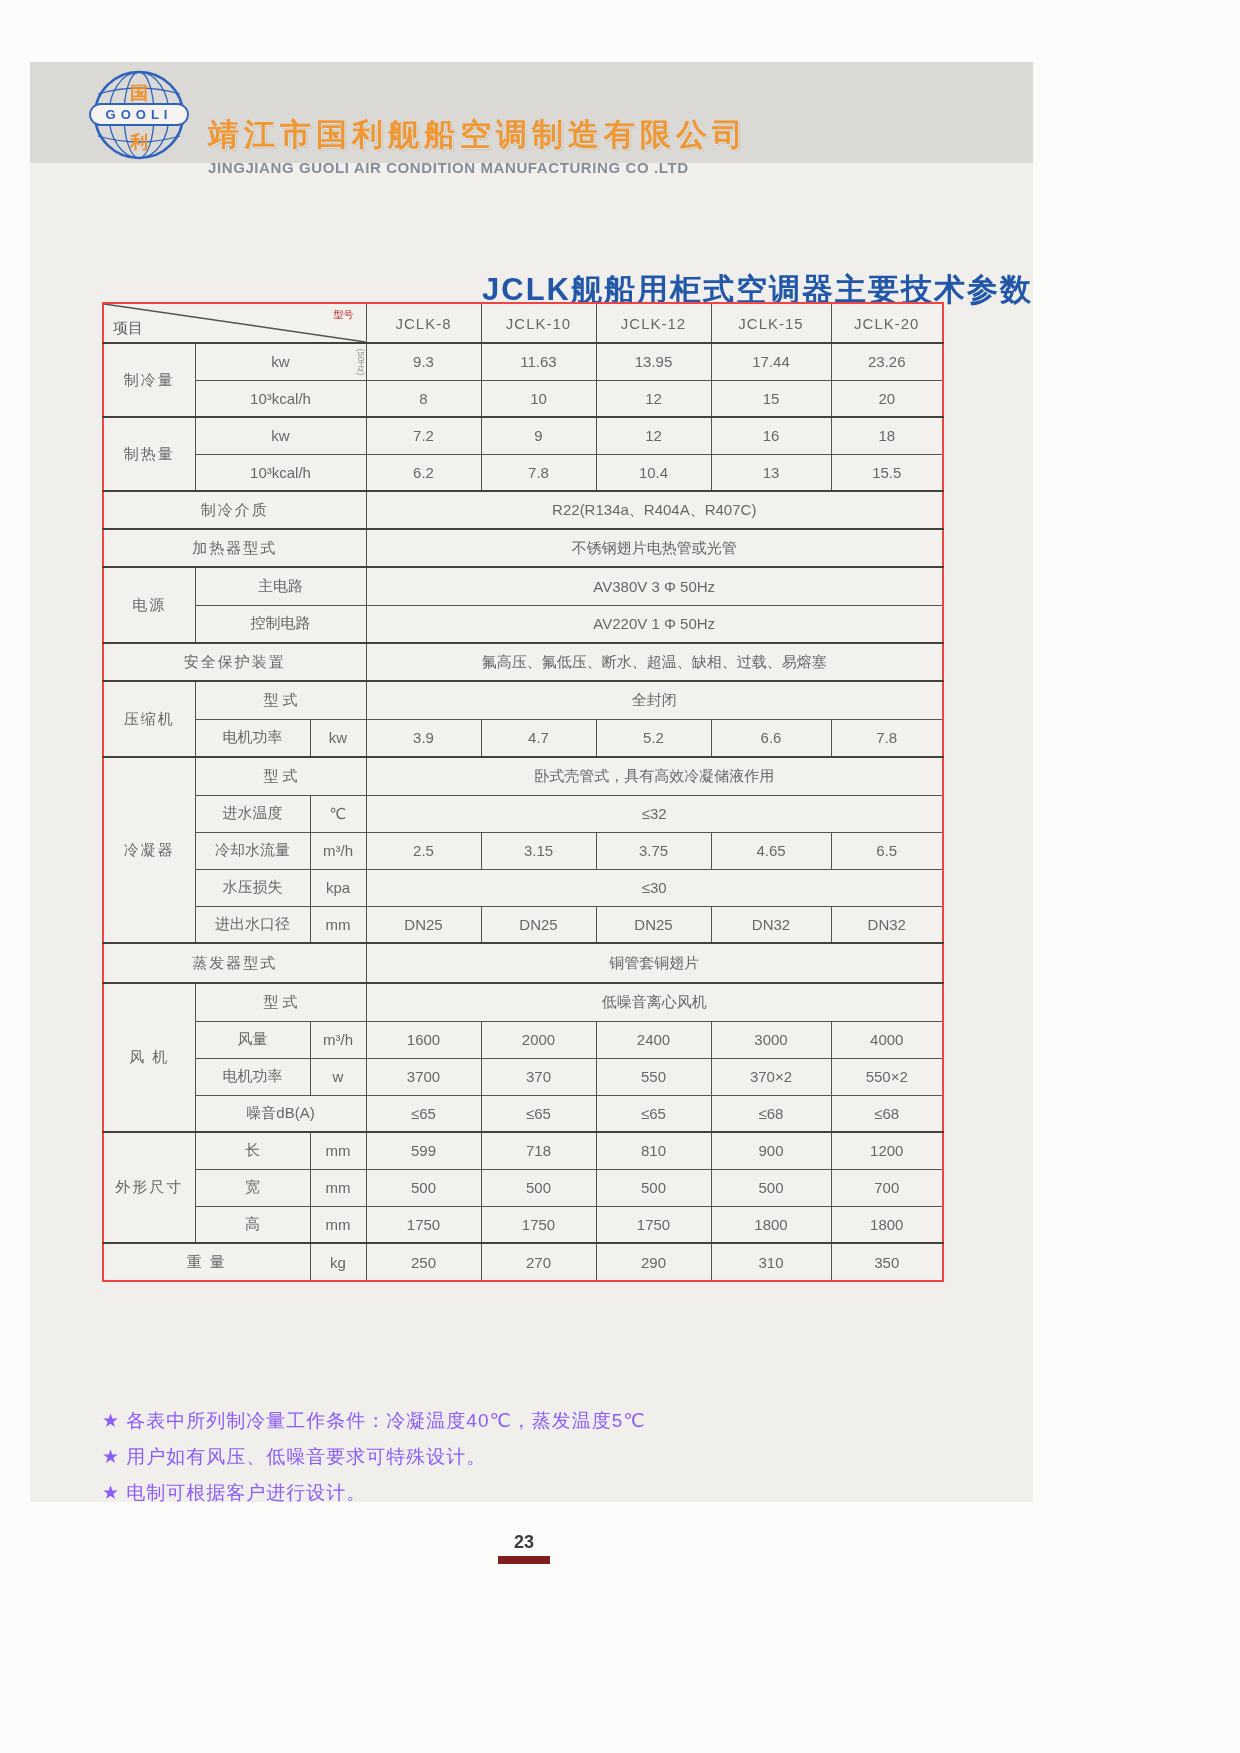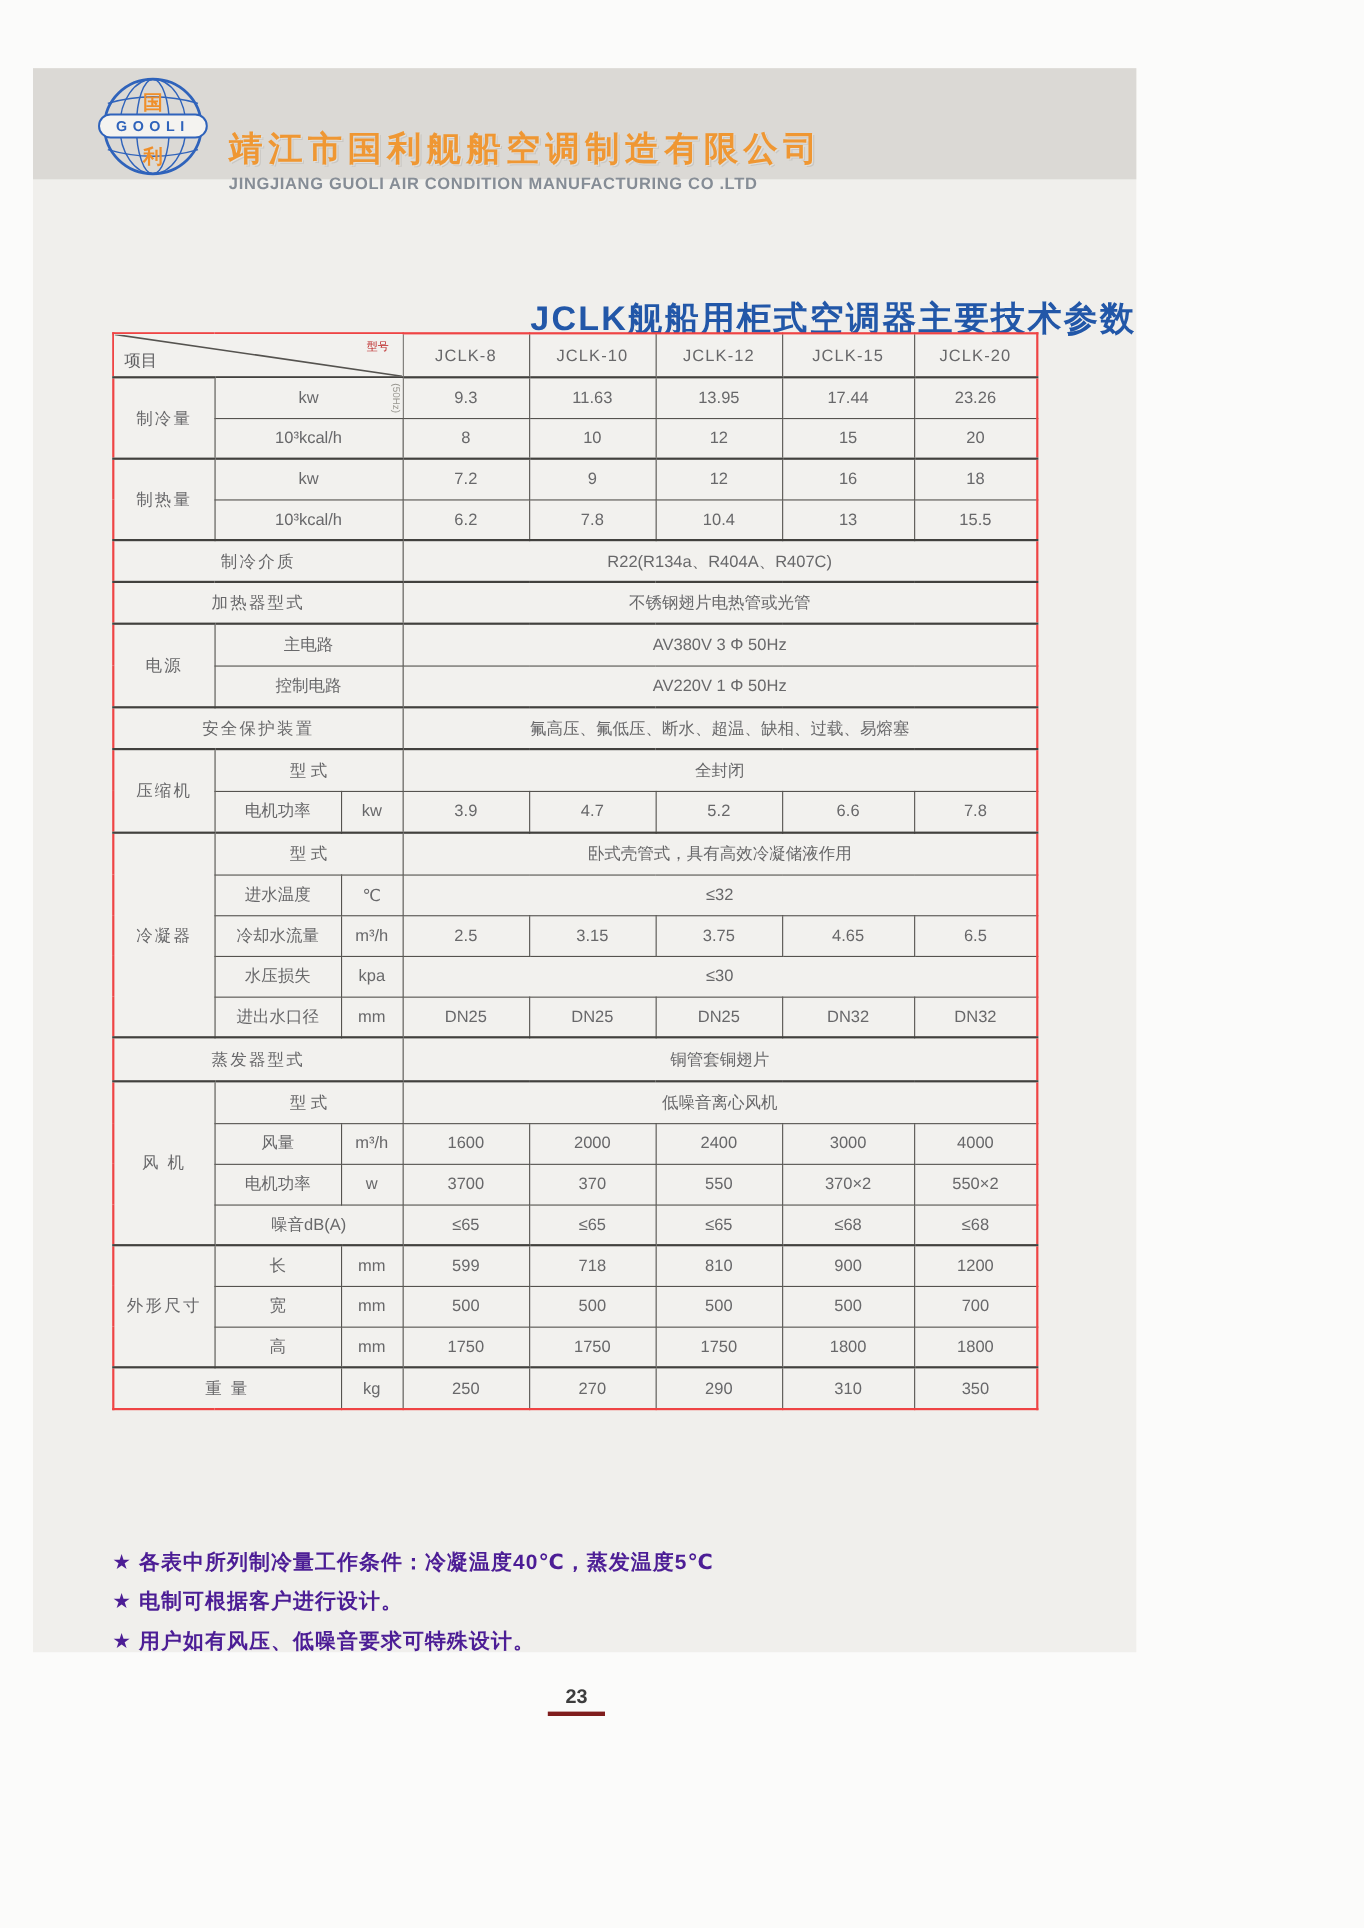--- a/index.html
+++ b/index.html
@@ -51,27 +51,27 @@
   .corner-model { position:absolute; right:12px; top:4px; font-size:10px; color:#b91c1c; }
   td.model { letter-spacing:1px; color:#66666a; }
   td.kwcell { position:relative; }
   .rot {
     position:absolute; right:0px; top:50%; transform:translateY(-50%);
     writing-mode:vertical-rl; font-size:9px; color:#98968f; letter-spacing:0;
   }
   td.vt { vertical-align:top; padding-top:2px; }
   .notes { position:absolute; left:72px; top:1341px; }
   .note-line {
-    color:#4c1d95; font-size:19px; font-weight:bold; line-height:36px;
+    color:#8b5cf6; font-size:19px; font-weight:normal; line-height:36px;
     letter-spacing:1px;
   }
   .page-num {
     position:absolute; left:498px; top:1532px;
     color:#3d3d3d; font-size:18px; font-weight:bold;
-    border-bottom:4px solid #7f1d1d; padding:0 16px 3px;
+    border-bottom:8px solid #7f1d1d; padding:0 16px 3px;
   }
   .lgtxt { font-family:"Liberation Sans",sans-serif; }
 </style>
 </head>
 <body>
 
 <div class="paper">
 
   <div class="band">
     <svg class="logo" width="102" height="94" viewBox="0 0 102 94">
@@ -307,19 +307,19 @@
       <td class="val">270</td>
       <td class="val">290</td>
       <td class="val">310</td>
       <td class="val">350</td>
     </tr>
   </tbody>
     </table>
 
   <div class="notes">
     <div class="note-line">★ 各表中所列制冷量工作条件：冷凝温度40℃，蒸发温度5℃</div>
+    <div class="note-line">★ 用户如有风压、低噪音要求可特殊设计。</div>
     <div class="note-line">★ 电制可根据客户进行设计。</div>
-    <div class="note-line">★ 用户如有风压、低噪音要求可特殊设计。</div>
   </div>
 
 </div>
 
 <div class="page-num">23</div>
 
 </body></html>

